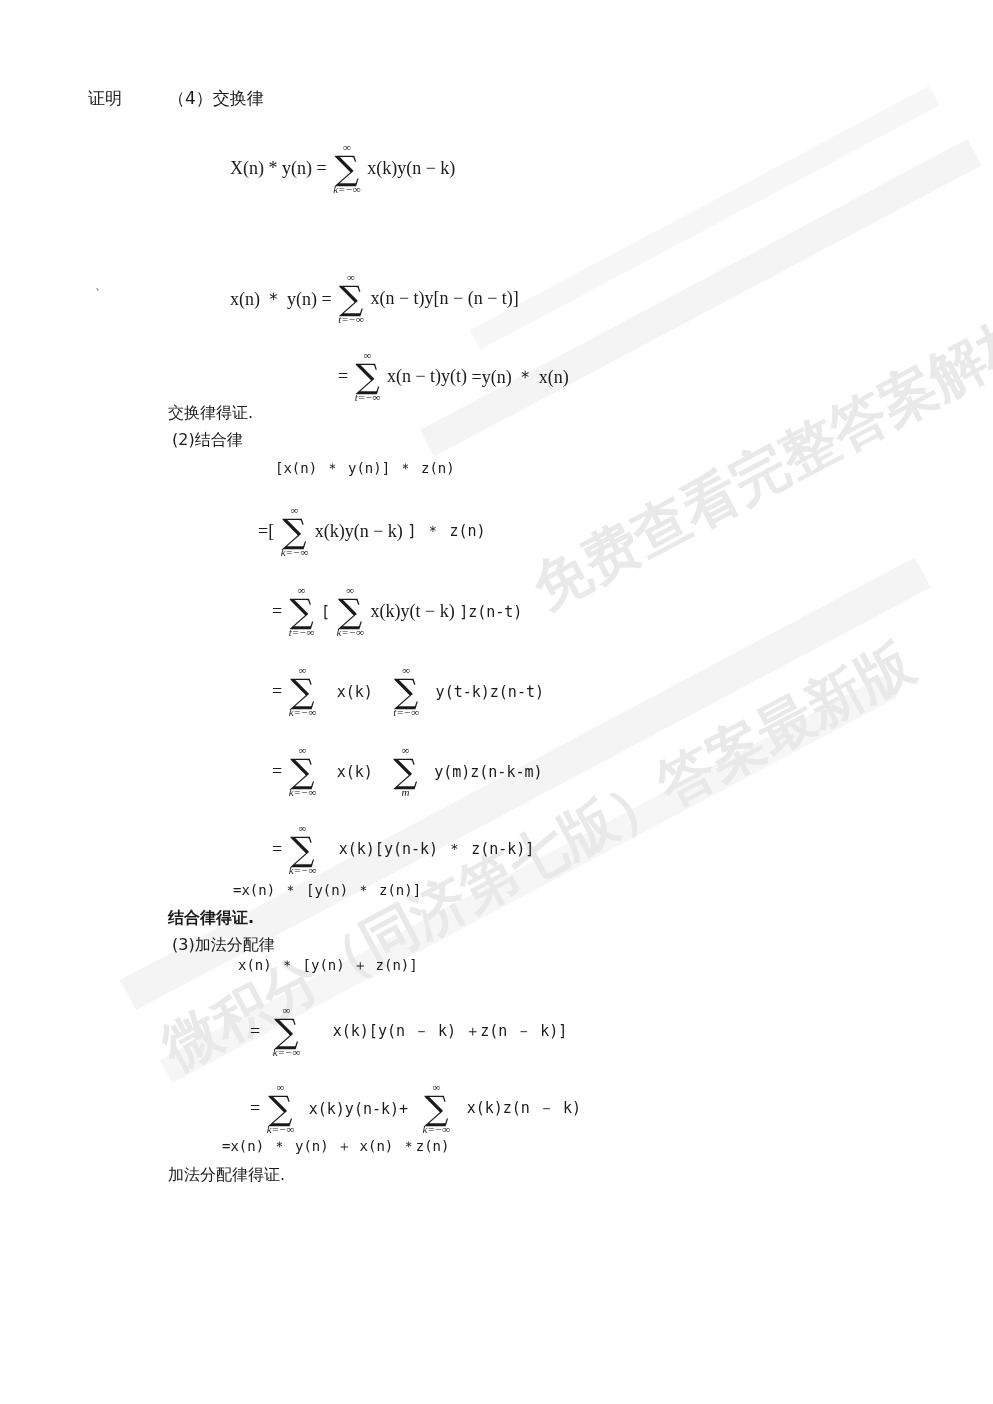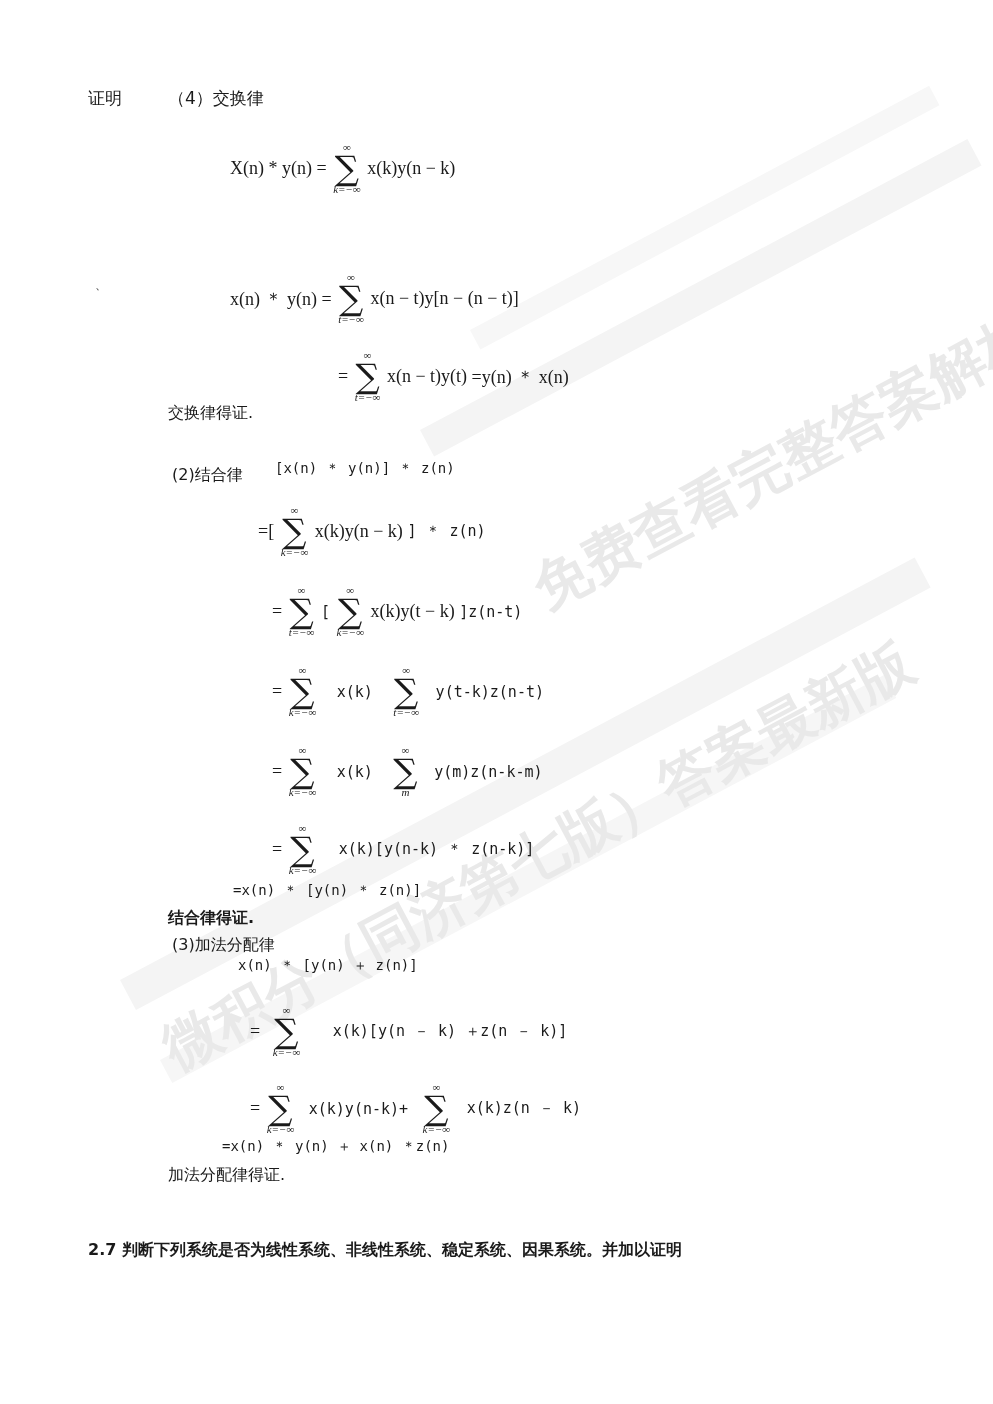--- a/index.html
+++ b/index.html
@@ -150,21 +150,21 @@
     <span class="sigma">
       <span class="top">∞</span>
       <span class="big">∑</span>
       <span class="bot">t=−∞</span>
     </span>
     <span class="mi">x(n − t)y(t)</span>
     <span class="txt">=y(n) ＊ x(n)</span>
   </div>
 
   <div class="line cn" style="left:168px; top:403px; font-size:16px;">交换律得证.</div>
-  <div class="line cn" style="left:172px; top:430px; font-size:16px;margin-top:35px;">(2)结合律</div>
+  <div class="line cn" style="left:172px; top:430px; font-size:16px;">(2)结合律</div>
 
   <div class="line mono" style="left:275px; top:460px;">[x(n) ＊ y(n)] ＊ z(n)</div>
 
   <div class="eqrow" style="left:258px; top:505px;">
     <span class="txt">=[</span>
     <span class="sigma">
       <span class="top">∞</span>
       <span class="big">∑</span>
       <span class="bot">k=−∞</span>
     </span>
@@ -261,15 +261,14 @@
       <span class="big">∑</span>
       <span class="bot">k=−∞</span>
     </span>
     <span class="mono" style="margin-left:10px;">x(k)z(n － k)</span>
   </div>
 
   <div class="line mono" style="left:222px; top:1138px;">=x(n) ＊ y(n) ＋ x(n) ＊z(n)</div>
 
   <div class="line cn" style="left:168px; top:1165px; font-size:16px;">加法分配律得证.</div>
 
-  <div class="qhead" style="left:88px; top:1240px;">2.7  判断下列系统是否为线性系统、非线性系统、稳定系统、因果系统。并加以证明</div>
 
 </div>
 
 </body></html>

